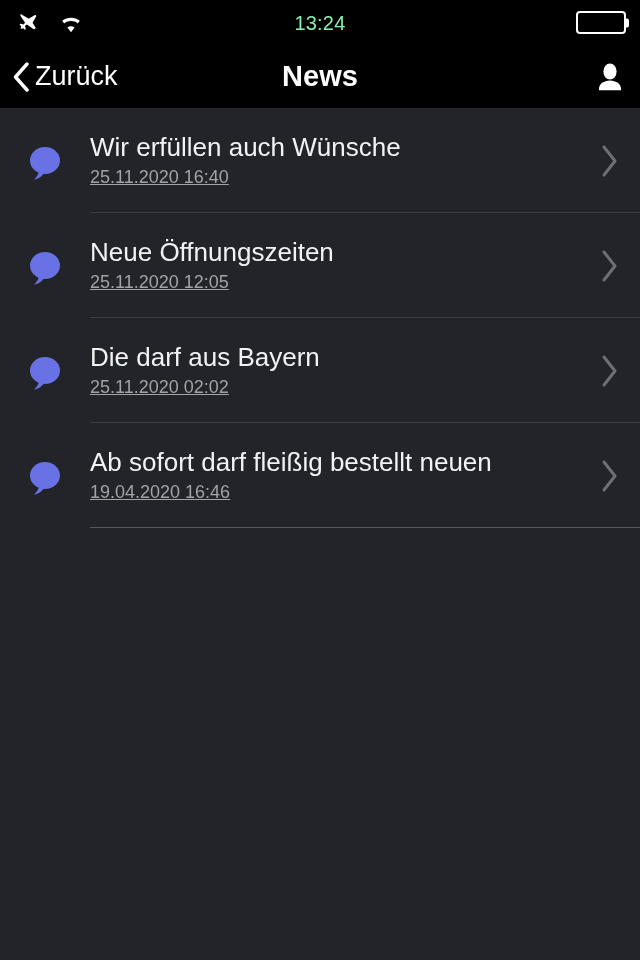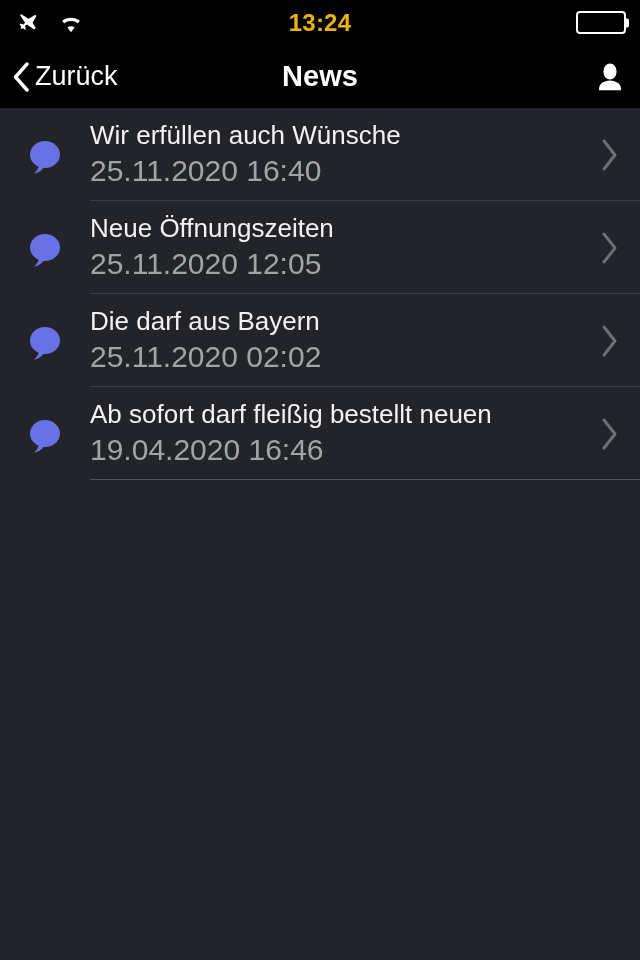--- a/index.html
+++ b/index.html
@@ -44,24 +44,24 @@
     position: absolute;
     left: 0;
     right: 0;
     top: 0;
     height: 45px;
     display: flex;
     align-items: center;
     justify-content: center;
   }
   .status-time {
-    font-size: 24px;
-    font-weight: bold;
+    font-size: 20px;
+    font-weight: normal;
     letter-spacing: 0.2px;
-    color: #eab308;
+    color: #86efac;
     line-height: 1;
   }
   .status-right {
     position: absolute;
     right: 14px;
     top: 0;
     height: 45px;
     display: flex;
     align-items: center;
   }
@@ -149,21 +149,21 @@
   .icon-person { width: 28px; height: 32px; display: block; }
 
   
   .news-list {
     flex: 1 1 auto;
     background: #222429;
     position: relative;
   }
   .news-row {
     position: relative;
-    height: 93px;
+    height: 105px;
     display: flex;
     align-items: center;
     cursor: pointer;
   }
   .row-icon {
     width: 90px;
     flex: 0 0 90px;
     display: flex;
     align-items: center;
     justify-content: center;
@@ -182,23 +182,24 @@
   }
   .row-title {
     font-size: 26px;
     color: #f2f2f4;
     line-height: 1.05;
     white-space: nowrap;
     overflow: hidden;
     text-overflow: ellipsis;
   }
   .row-date {
-    font-size: 30px;
+    font-size: 18px;
     color: #a2a3a7;
     line-height: 1.05;
+    text-decoration: underline;
   }
   .row-chevron {
     width: 60px;
     flex: 0 0 60px;
     display: flex;
     align-items: center;
     justify-content: center;
   }
   .chev-right { width: 20px; height: 34px; display: block; }
 

